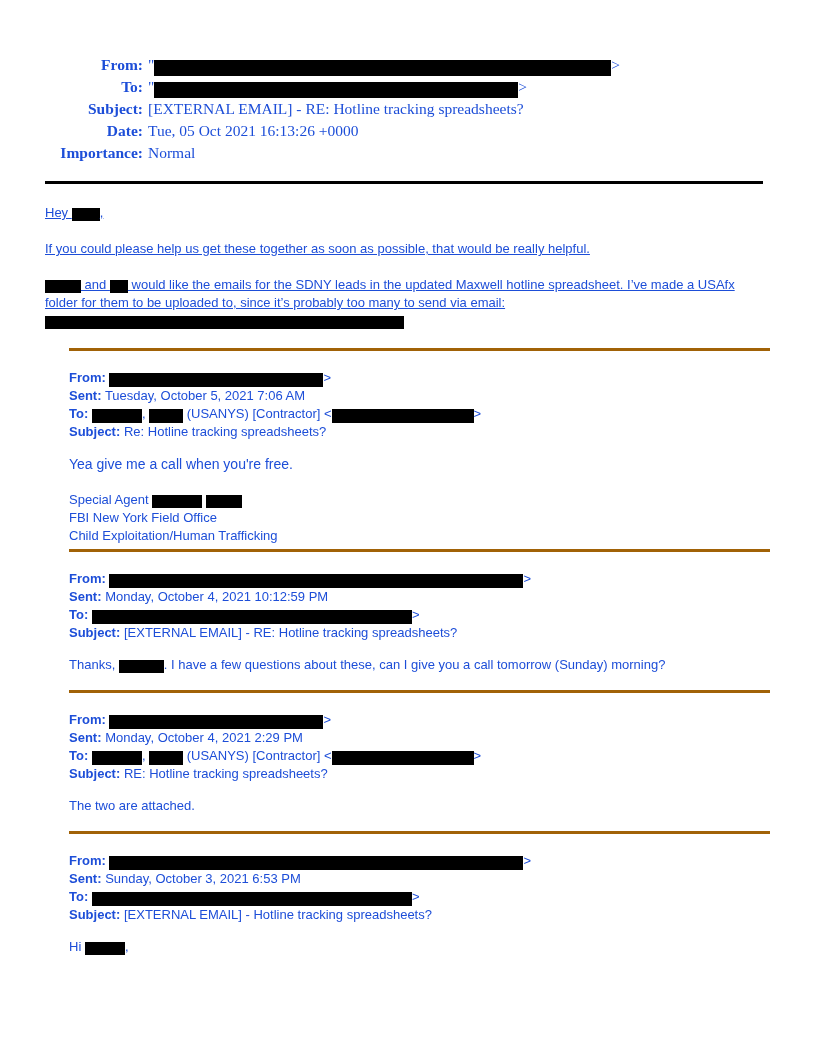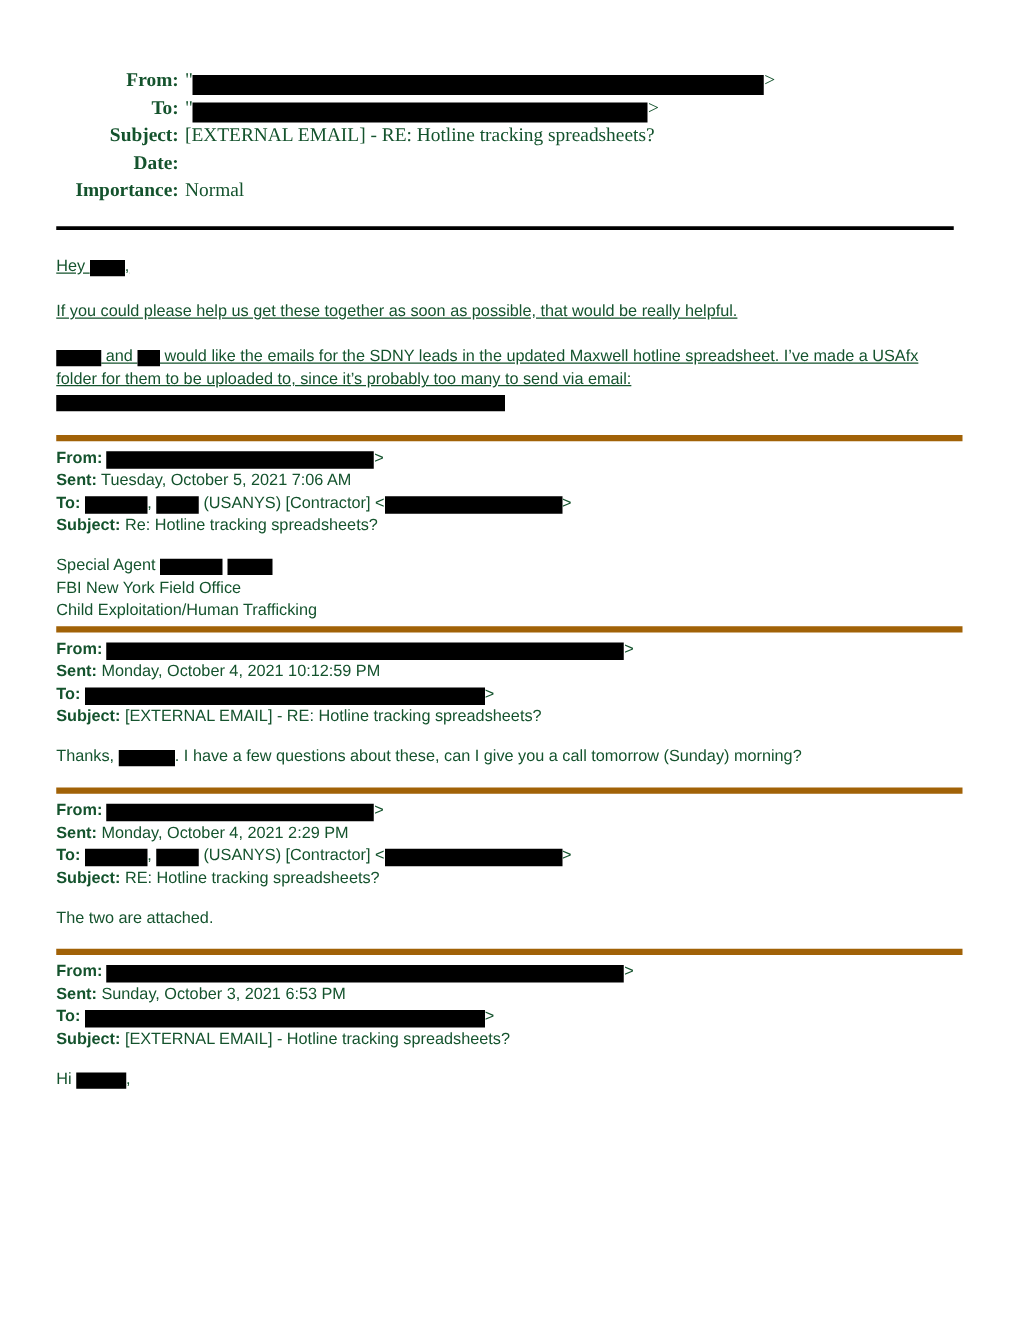--- a/index.html
+++ b/index.html
@@ -4,21 +4,21 @@
 <style>
   html,body { margin:0; padding:0; background:#e8e8e8; }
   .page {
     position:relative;
     width:816px; height:1056px;
     margin:0 auto;
     background:#ffffff;
     box-sizing:border-box;
     padding:54px 46px 0 45px;
     font-family:"Liberation Sans", sans-serif;
-    color:#14532d;
+    color:#1d4ed8;
     overflow:hidden;
   }
 
   
   .email-header { font-family:"Liberation Serif", serif; font-size:15.5px; }
   .hrow { display:flex; line-height:22px; }
   .hlabel { flex:0 0 98px; width:98px; text-align:right; font-weight:bold; }
   .hvalue { margin-left:5px; white-space:nowrap; }
   .hvalue .redaction { height:16px; margin-bottom:-3px; }
 
@@ -33,21 +33,21 @@
   .redaction {
     display:inline-block;
     background:#000;
     height:13px;
     vertical-align:text-bottom;
     margin-bottom:-1px;
   }
 
   
   .quoted-emails { }
-  .qsection { border-top:5px solid #a16207; padding-top:4px; margin-top:18px; }
+  .qsection { border-top:3px solid #a16207; padding-top:18px; margin-top:18px;margin-left:24px; }
   .qsection:nth-child(2) { margin-top:4px; }
   .qsection:nth-child(n+3) { margin-top:16px; }
   .qheaders { font-size:13px; line-height:18px; }
   .qhline { white-space:nowrap; }
   .qlabel { font-weight:bold; }
   .qheaders .redaction { height:14px; margin-bottom:-2px; }
   .qbody { margin-top:14px; font-size:13px; line-height:18px; }
   .para.reply { font-size:14px; }
   .para.signature { margin-bottom:0; }
 </style>
@@ -63,20 +63,21 @@
       <div class="hrow">
         <span class="hlabel">To:</span>
         <span class="hvalue"><span>"</span><span class="redaction" style="width: 364px; background: rgb(0, 0, 0);"></span><span>&gt;</span></span>
       </div>
       <div class="hrow">
         <span class="hlabel">Subject:</span>
         <span class="hvalue"><span>[EXTERNAL EMAIL] - RE: Hotline tracking spreadsheets?</span></span>
       </div>
       <div class="hrow">
         <span class="hlabel">Date:</span>
+        <span class="hvalue"><span>Tue, 05 Oct 2021 16:13:26 +0000</span></span>
       </div>
       <div class="hrow">
         <span class="hlabel">Importance:</span>
         <span class="hvalue"><span>Normal</span></span>
       </div>
     </div>
   <hr class="thick-rule">
   <div class="top-message">
       <div class="para">
         <div class="line"><span>Hey </span><span class="redaction" style="width: 28px; background: rgb(0, 0, 0);"></span><span>,</span></div>
@@ -92,20 +93,23 @@
     </div>
   <div class="quoted-emails">
       <section class="qsection">
         <div class="qheaders">
           <div class="qhline"><span class="qlabel">From:</span> <span class="redaction" style="width: 214px; background: rgb(0, 0, 0);"></span><span>&gt;</span></div>
           <div class="qhline"><span class="qlabel">Sent:</span> <span>Tuesday, October 5, 2021 7:06 AM</span></div>
           <div class="qhline"><span class="qlabel">To:</span> <span class="redaction" style="width: 50px; background: rgb(0, 0, 0);"></span><span>, </span><span class="redaction" style="width: 34px; background: rgb(0, 0, 0);"></span><span> (USANYS) [Contractor] &lt;</span><span class="redaction" style="width: 142px; background: rgb(0, 0, 0);"></span><span>&gt;</span></div>
           <div class="qhline"><span class="qlabel">Subject:</span> <span>Re: Hotline tracking spreadsheets?</span></div>
         </div>
         <div class="qbody">
+          <div class="para reply">
+            <div class="line"><span>Yea give me a call when you're free.</span></div>
+          </div>
           <div class="para signature">
             <div class="line"><span>Special Agent </span><span class="redaction" style="width: 50px; background: rgb(0, 0, 0);"></span><span> </span><span class="redaction" style="width: 36px; background: rgb(0, 0, 0);"></span></div>
             <div class="line"><span>FBI New York Field Office</span></div>
             <div class="line"><span>Child Exploitation/Human Trafficking</span></div>
           </div>
         </div>
       </section>
       <section class="qsection">
         <div class="qheaders">
           <div class="qhline"><span class="qlabel">From:</span> <span class="redaction" style="width: 414px; background: rgb(0, 0, 0);"></span><span>&gt;</span></div>

